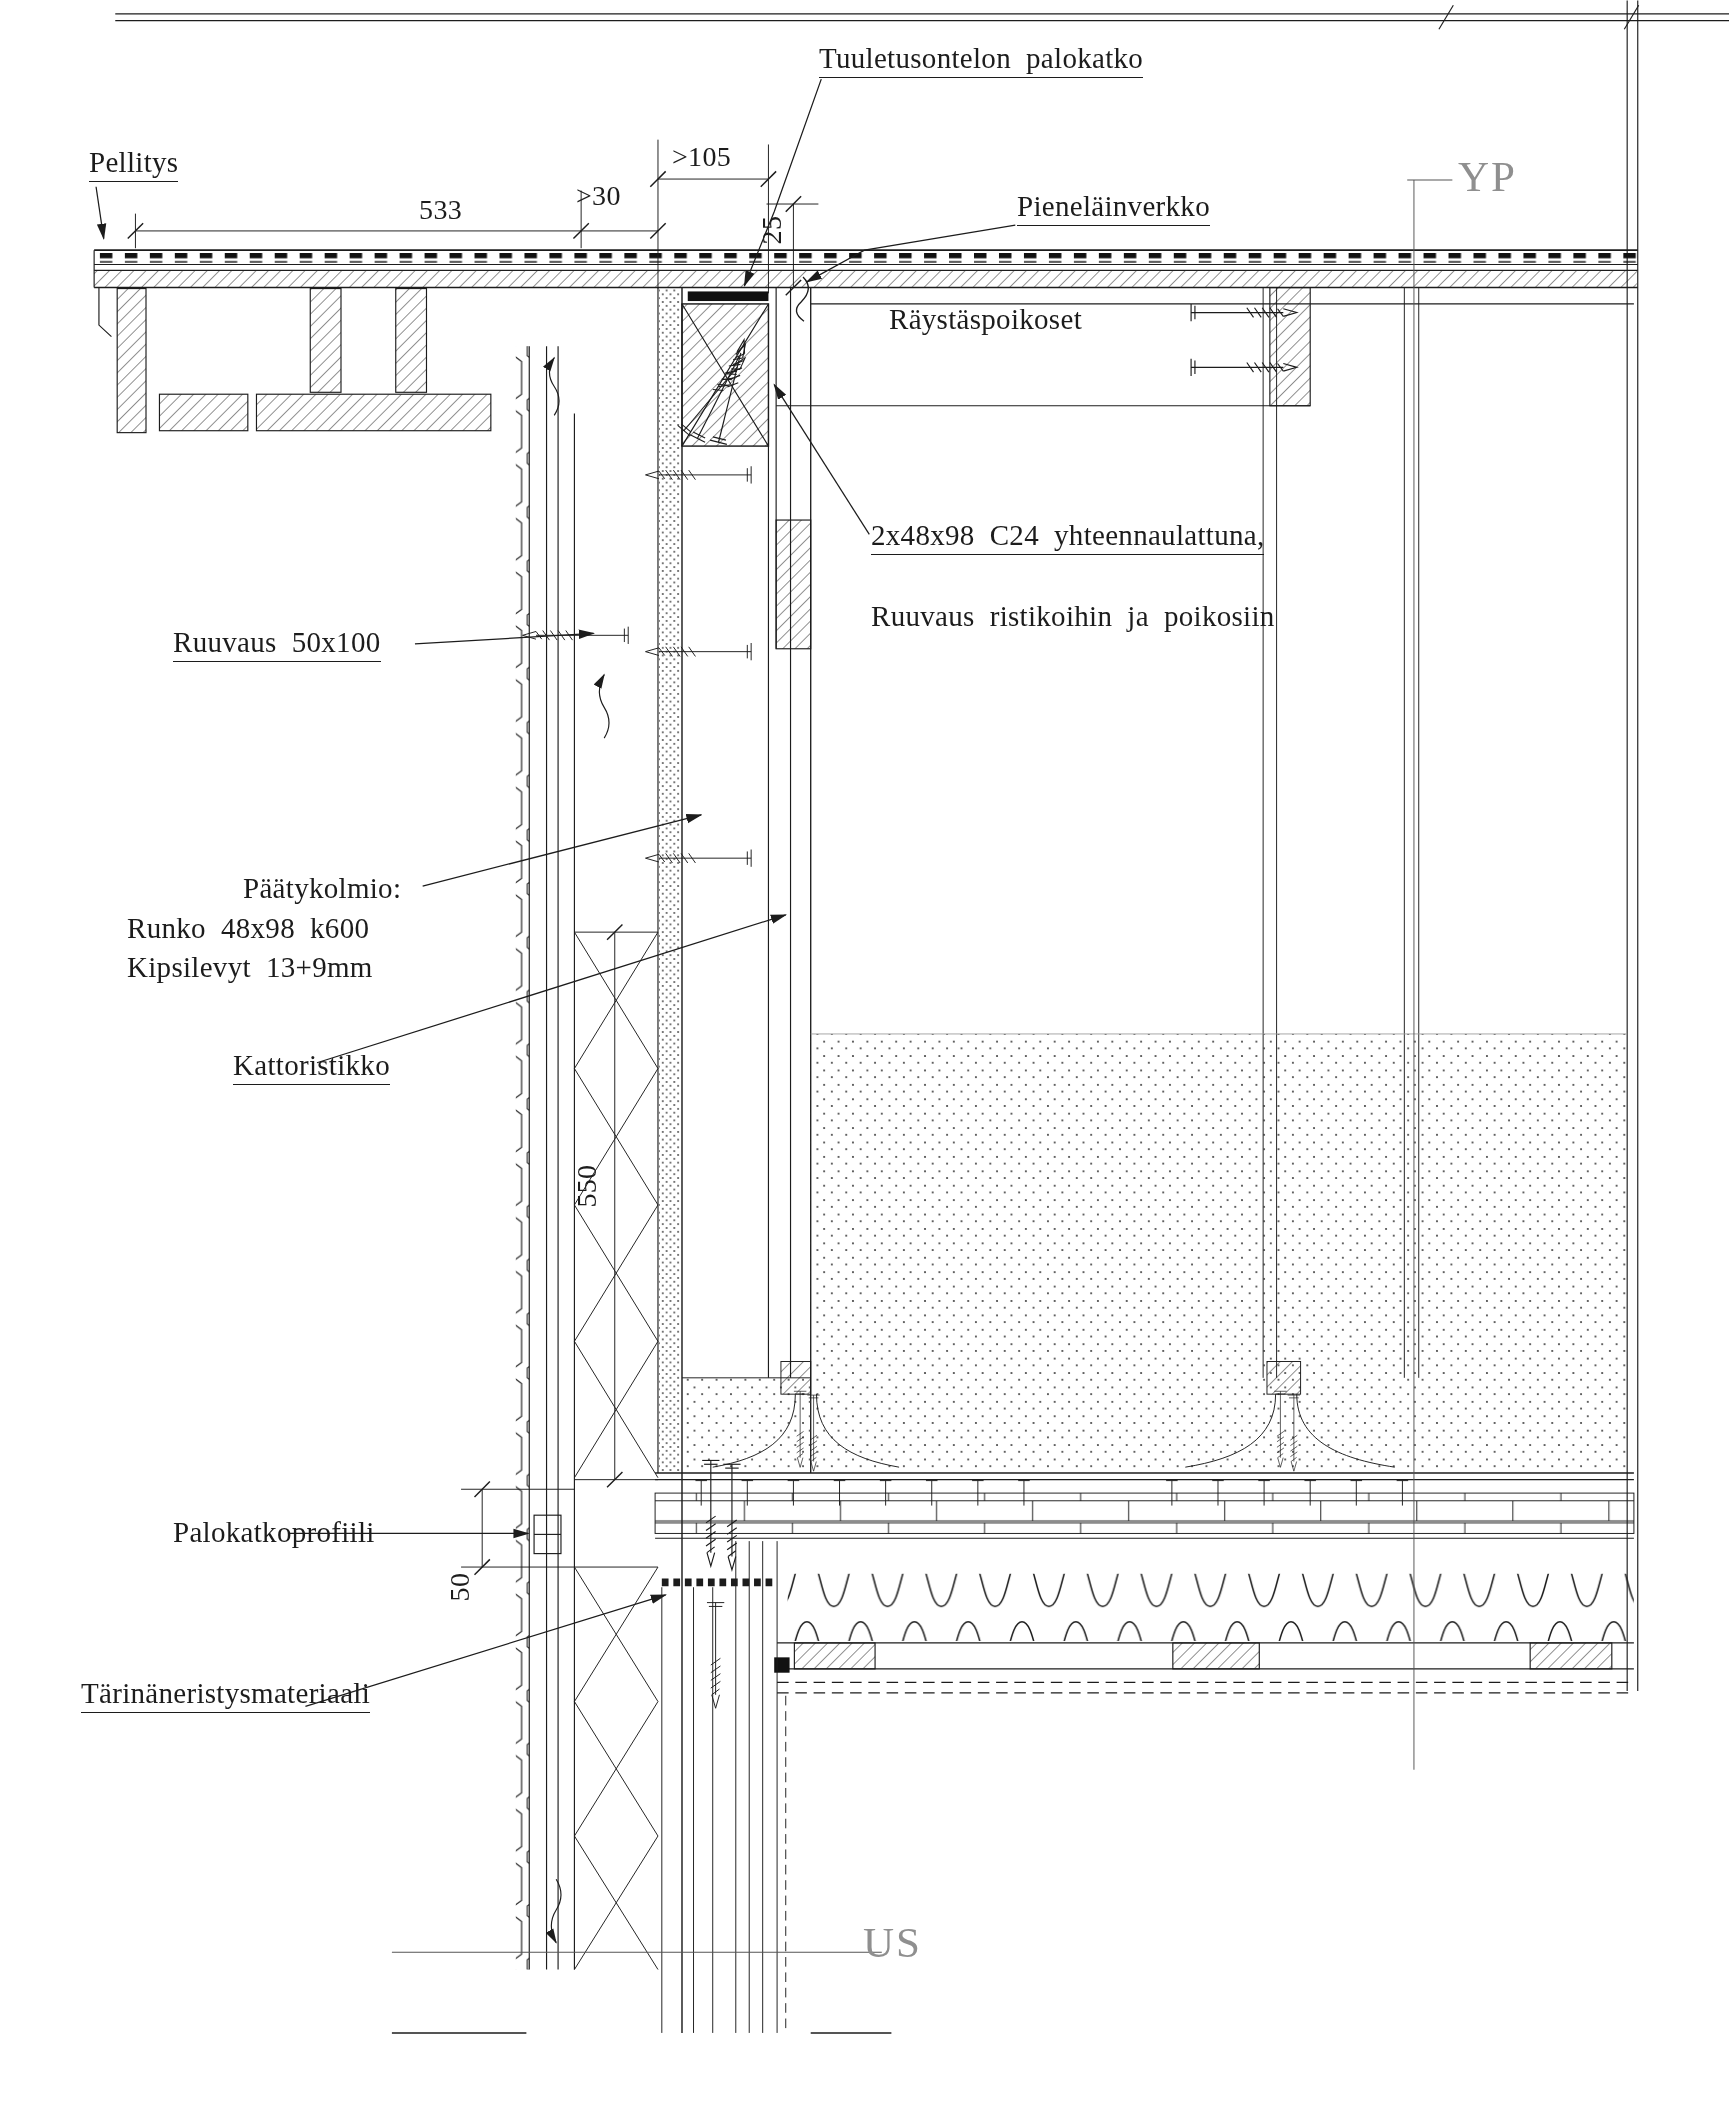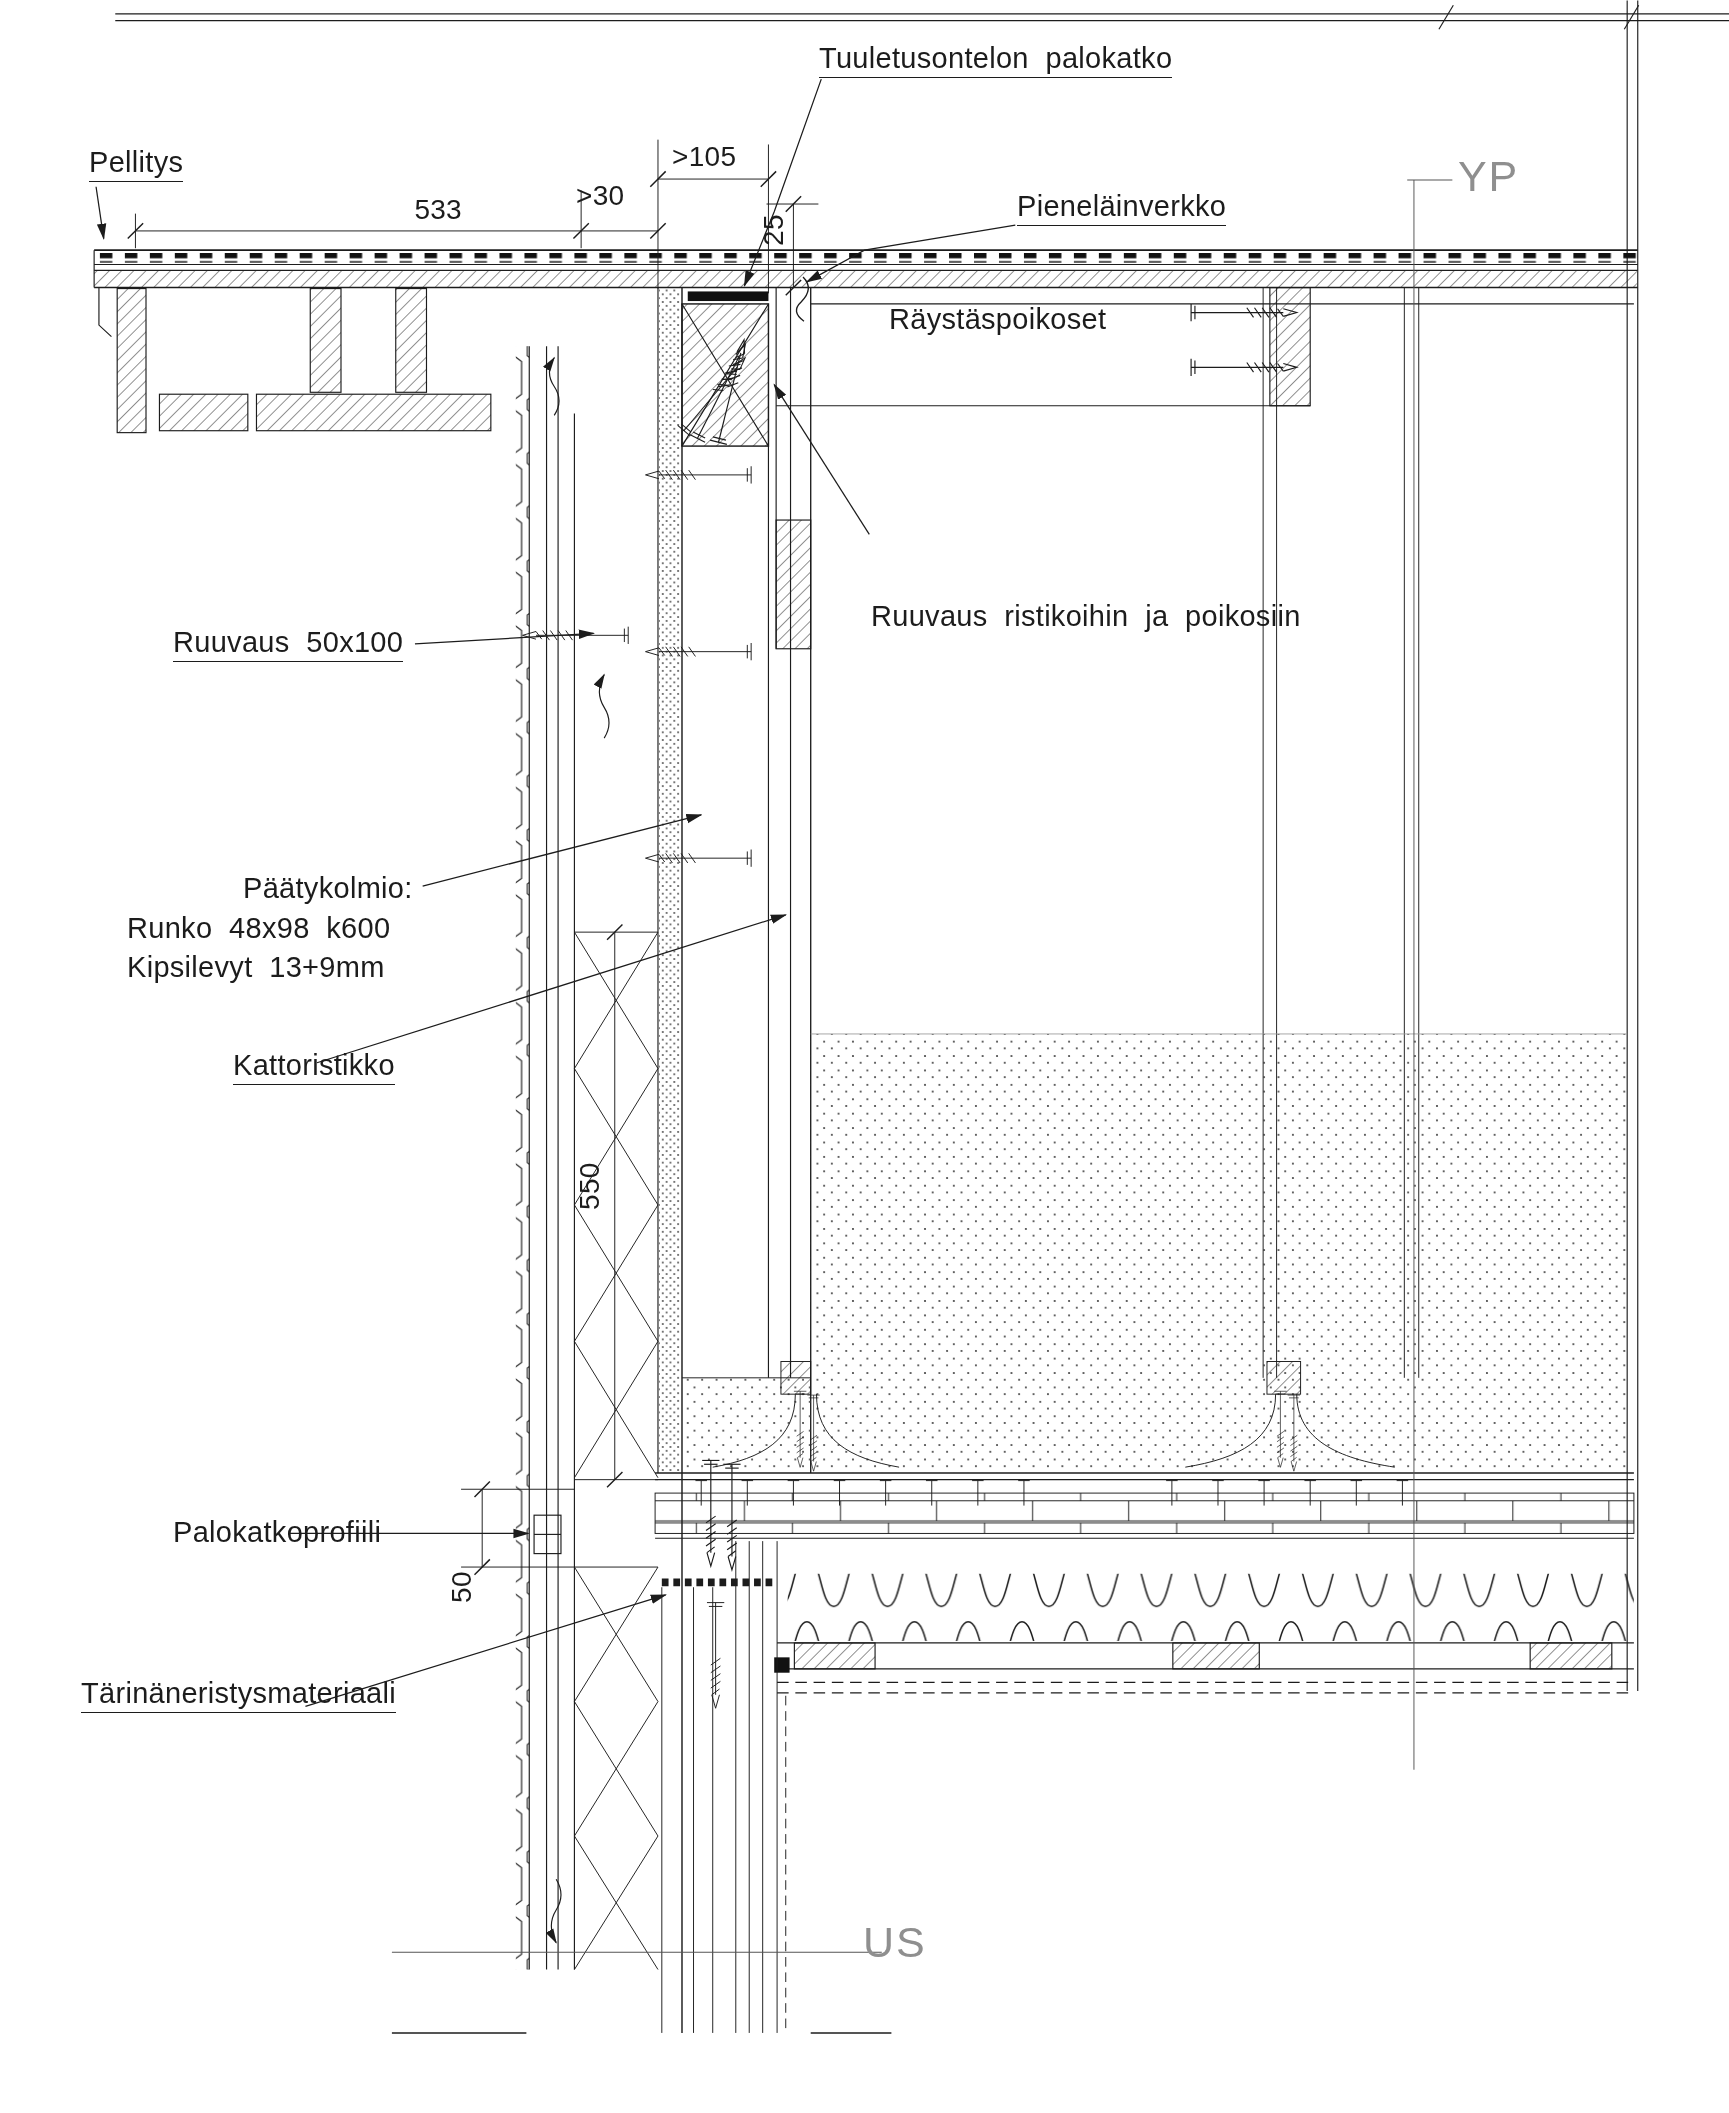--- a/index.html
+++ b/index.html
@@ -1,17 +1,17 @@
 <!DOCTYPE html>
 <html><head>
 <meta charset="utf-8">
 <style>
   html,body{margin:0;padding:0;background:#eee;}
   .sheet{position:relative;width:1729px;height:2114px;background:#fff;overflow:hidden;
-         font-family:Liberation Sans, sans-serif;color:#1c1c1c;}
+         font-family:Liberation Serif, serif;color:#1c1c1c;}
   .sheet svg{position:absolute;left:0;top:0;}
   .lbl{position:absolute;font-size:29px;line-height:1.15;white-space:pre;letter-spacing:0.3px;}
   .ul{border-bottom:1.7px solid #1c1c1c;padding-bottom:1.9px;}
   .lvl{font-size:43px;color:#8f8f8f;letter-spacing:1.9px;text-align:right;}
   .rot{transform:rotate(-90deg);transform-origin:center center;}
   .dim{font-size:28px;}
 </style>
 </head>
 <body>
 
@@ -266,20 +266,21 @@
 
   </g>
 </svg>
 
 <div class="lbl ul" style="left:819px;top:42px">Tuuletusontelon  palokatko</div>
 <div class="lbl ul" style="left:89px;top:146px">Pellitys</div>
 <div class="lbl lvl" style="left:1458px;top:152px">YP</div>
 <div class="lbl ul" style="left:1017px;top:190px">Pieneläinverkko</div>
 <div class="lbl" style="left:889px;top:303px">Räystäspoikoset</div>
 
+<div class="lbl ul" style="left:871px;top:519px">2x48x98  C24  yhteennaulattuna,</div>
 <div class="lbl" style="left:871px;top:600px">Ruuvaus  ristikoihin  ja  poikosiin</div>
 
 <div class="lbl ul" style="left:173px;top:626px">Ruuvaus  50x100</div>
 
 <div class="lbl" style="left:243px;top:872px">Päätykolmio:</div>
 <div class="lbl" style="left:127px;top:912px">Runko  48x98  k600</div>
 <div class="lbl" style="left:127px;top:951px">Kipsilevyt  13+9mm</div>
 
 <div class="lbl ul" style="left:233px;top:1049px">Kattoristikko</div>
 <div class="lbl" style="left:173px;top:1516px">Palokatkoprofiili</div>

